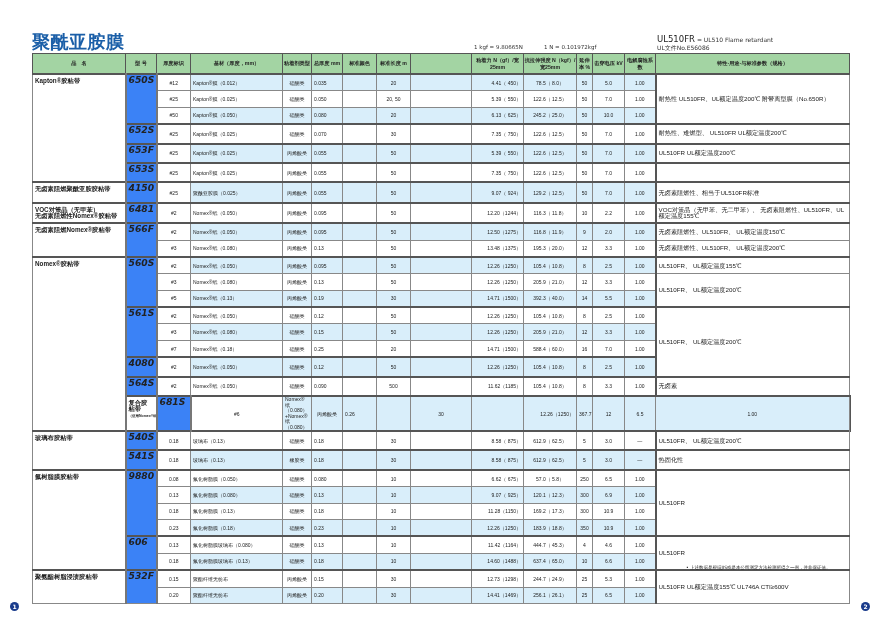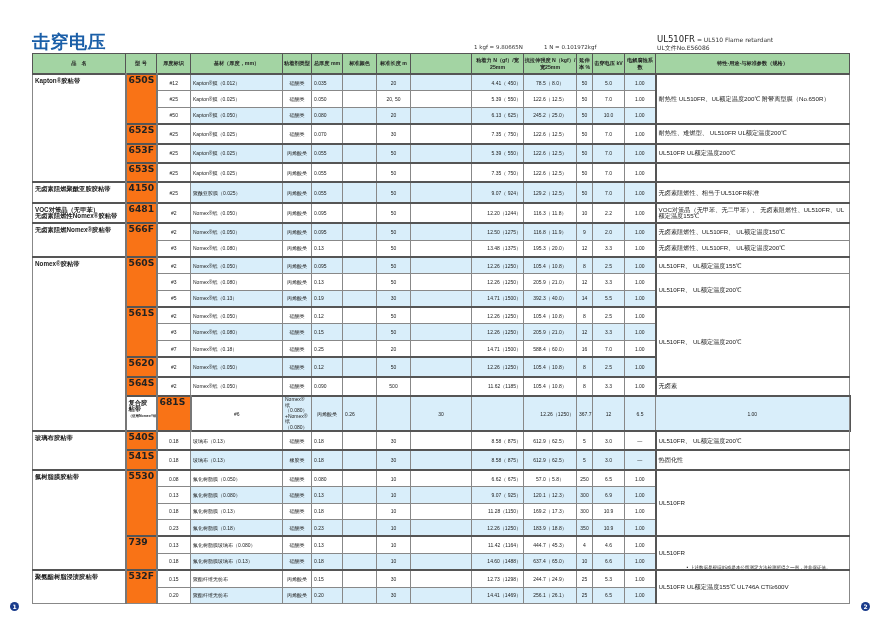--- a/index.html
+++ b/index.html
@@ -6,32 +6,32 @@
   body{width:880px;height:622px;position:relative;overflow:hidden;font-family:"DejaVu Sans","Liberation Sans",sans-serif;color:#222;}
   .title{position:absolute;left:32px;top:30px;font-size:18px;font-weight:bold;color:#1b5fa8;letter-spacing:0.5px;}
   .units{position:absolute;top:44px;font-size:5.5px;color:#333;}
   .ul-note{position:absolute;left:657px;top:35px;font-size:6px;color:#333;line-height:8px;}
   .ul-note .big{font-size:8.5px;color:#222;}
   table.spec{position:absolute;left:32px;top:53px;width:817px;border-collapse:collapse;table-layout:fixed;font-family:"Liberation Sans",sans-serif;}
   table.spec th{background:#a3d4a3;font-size:5.2px;font-weight:bold;color:#222;border:1px solid #555;height:19px;padding:0;line-height:6.5px;text-align:center;}
   table.spec td{font-size:5px;height:15.4px;padding:0 2px;border:1px solid #888;line-height:6px;white-space:nowrap;overflow:hidden;}
   table.spec tr.sh td.sb{background:#d9eefa;}
   td.name{font-weight:bold;font-size:6.3px !important;vertical-align:top;padding-top:3px !important;background:#fff;border-right:2px solid #777 !important;}
-  td.model{font-weight:bold;font-size:9.2px !important;vertical-align:top;padding-top:2px !important;background:#f97316;font-family:"DejaVu Sans",sans-serif;border-right:2px solid #777 !important;}
+  td.model{font-weight:bold;font-size:9.2px !important;vertical-align:top;padding-top:2px !important;background:#3b82f6;font-family:"DejaVu Sans",sans-serif;border-right:2px solid #777 !important;font-style:italic;}
   td.c{text-align:center;}
   td.r{text-align:right;}
   td.feat{font-size:6.2px !important;vertical-align:middle;white-space:normal !important;line-height:7px;background:#fff !important;border-left:2px solid #555 !important;}
   tr.grp td{border-top:2px solid #555;}
   .footnote{position:absolute;left:686px;top:565px;font-size:4.5px;color:#222;}
   .pgnum{position:absolute;width:9px;height:9px;border-radius:50%;background:#1a3c8c;color:#fff;font-size:6px;text-align:center;line-height:9px;font-weight:bold;}
 </style>
 </head>
 <body>
 
-<div class="title">击穿电压</div>
+<div class="title">聚酰亚胺膜</div>
 <div class="units" style="left:474px;">1 kgf = 9.80665N</div>
 <div class="units" style="left:544px;">1 N = 0.101972kgf</div>
 <div class="ul-note">
   <span class="big">UL510FR</span><span> = UL510 Flame retardant</span><br>
   <span>UL文件No.E56086</span>
 </div>
 
 <table class="spec">
   <colgroup>
     <col style="width:93px">
@@ -325,21 +325,21 @@
         <td class="sb"></td>
         <td class="sb c">20</td>
         <td class="sb"></td>
         <td class="sb r">14.71（1500）</td>
         <td class="sb c">588.4（ 60.0）</td>
         <td class="sb c">16</td>
         <td class="sb c">7.0</td>
         <td class="sb c">1.00</td>
       </tr>
       <tr class="sh grp">
-        <td class="model" rowspan="1">5620</td>
+        <td class="model" rowspan="1">4080</td>
         <td class="c">#2</td>
         <td class="sb" style="white-space: pre-line;">Nomex®纸（0.050）</td>
         <td class="sb c">硅酮类</td>
         <td class="sb">0.12</td>
         <td class="sb"></td>
         <td class="sb c">50</td>
         <td class="sb"></td>
         <td class="sb r">12.26（1250）</td>
         <td class="sb c">105.4（ 10.8）</td>
         <td class="sb c">8</td>
@@ -409,21 +409,21 @@
         <td class="sb"></td>
         <td class="sb r">8.58（ 875）</td>
         <td class="sb c">612.9（ 62.5）</td>
         <td class="sb c">5</td>
         <td class="sb c">3.0</td>
         <td class="sb c">—</td>
         <td class="feat" rowspan="1" style="white-space: pre-line;">热固化性</td>
       </tr>
       <tr class="grp">
         <td class="name" rowspan="6"><span style="white-space: pre-line;">氟树脂膜胶粘带</span></td>
-        <td class="model" rowspan="4">5530</td>
+        <td class="model" rowspan="4">9880</td>
         <td class="c">0.08</td>
         <td class="sb" style="white-space: pre-line;">氟化树脂膜（0.050）</td>
         <td class="sb c">硅酮类</td>
         <td class="sb">0.080</td>
         <td class="sb"></td>
         <td class="sb c">10</td>
         <td class="sb"></td>
         <td class="sb r">6.62（ 675）</td>
         <td class="sb c">57.0（ 5.8）</td>
         <td class="sb c">250</td>
@@ -467,21 +467,21 @@
         <td class="sb"></td>
         <td class="sb c">10</td>
         <td class="sb"></td>
         <td class="sb r">12.26（1250）</td>
         <td class="sb c">183.9（ 18.8）</td>
         <td class="sb c">350</td>
         <td class="sb c">10.9</td>
         <td class="sb c">1.00</td>
       </tr>
       <tr class="grp">
-        <td class="model" rowspan="2">739</td>
+        <td class="model" rowspan="2">606</td>
         <td class="c">0.13</td>
         <td class="sb" style="white-space: pre-line;">氟化树脂膜玻璃布（0.080）</td>
         <td class="sb c">硅酮类</td>
         <td class="sb">0.13</td>
         <td class="sb"></td>
         <td class="sb c">10</td>
         <td class="sb"></td>
         <td class="sb r">11.42（1164）</td>
         <td class="sb c">444.7（ 45.3）</td>
         <td class="sb c">4</td>

